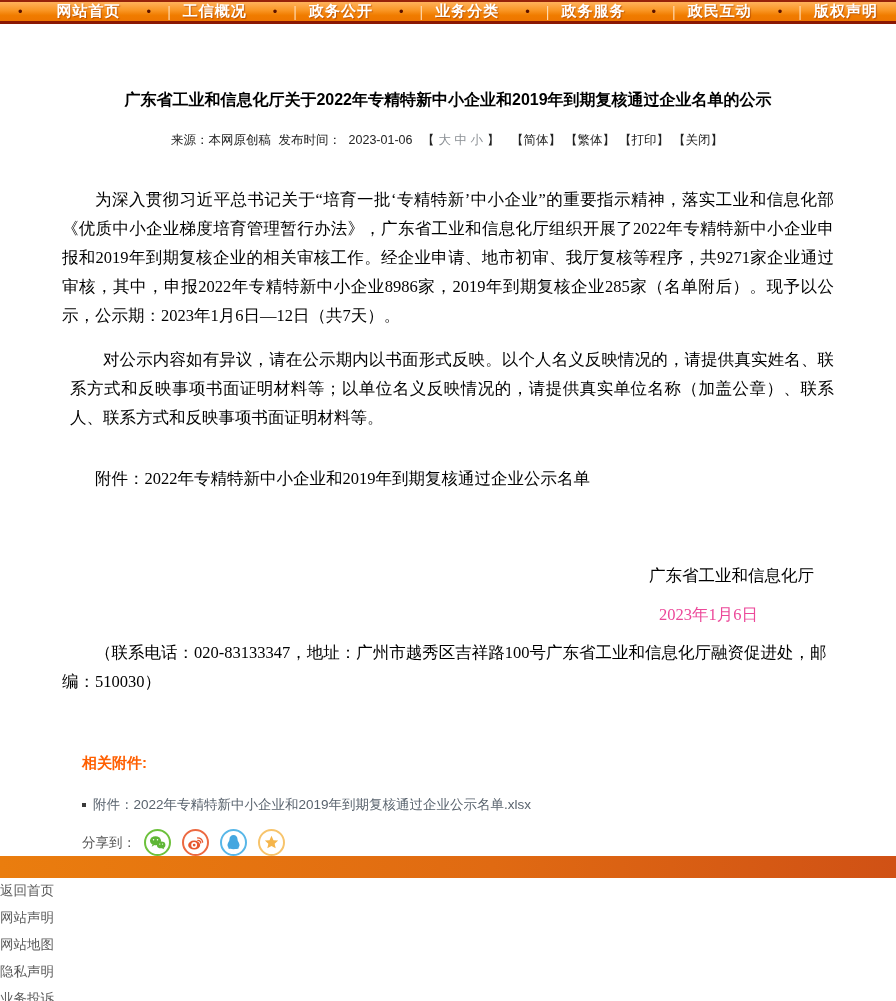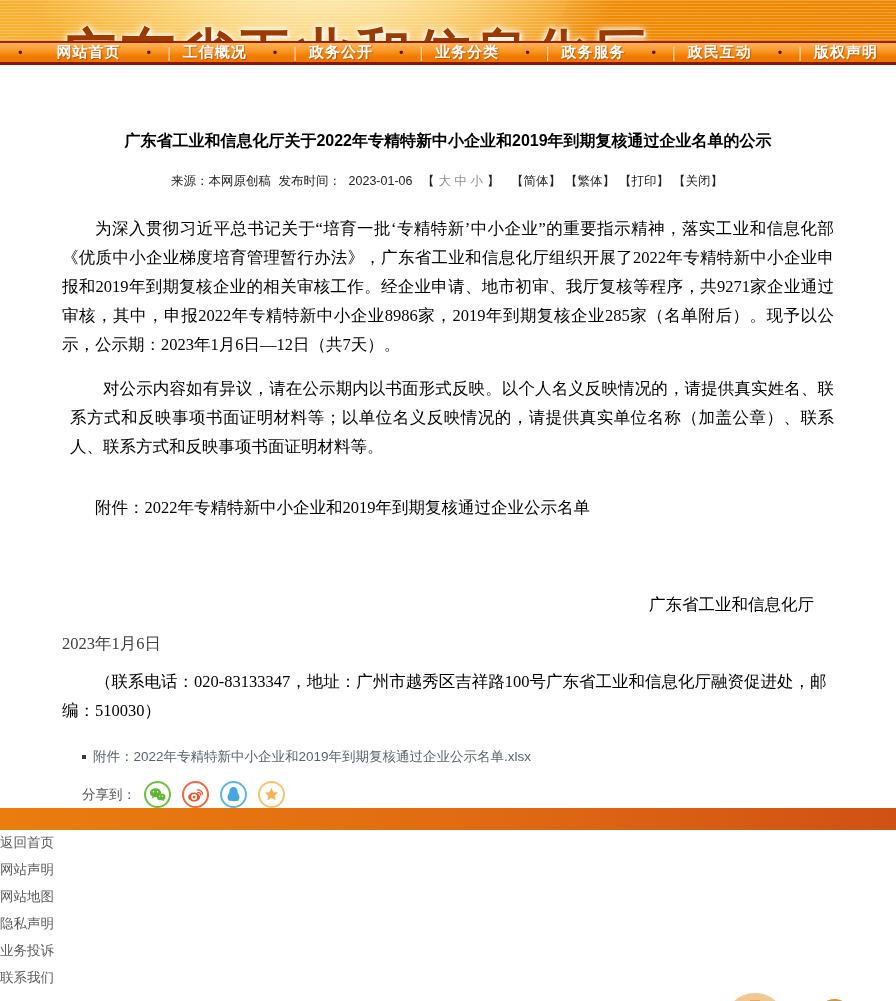--- a/index.html
+++ b/index.html
@@ -54,34 +54,34 @@
     font-size:16px; line-height:31px; font-weight:bold; color:#000;
     text-align:center; width:756px; margin:0 auto;
   }
   .meta { text-align:center; margin-top:17px; font-size:12.5px; color:#222; }
   .meta span { margin:0 2px; }
   .meta .dim { color:#8a8f94; }
   .meta .action { cursor:pointer; }
   .body-para {
     font-family:"Liberation Serif","DejaVu Serif",serif;
     font-size:16.5px; line-height:29px; color:#000;
-    text-indent:2em; margin-top:24px; text-align:justify;
+    text-indent:2em; margin-top:36px; text-align:justify;
   }
   .body-para.second { margin-top:15px;margin-left:8px; }
   .attachment-line {
     font-family:"Liberation Serif","DejaVu Serif",serif;
     font-size:16.5px; line-height:29px; color:#000; text-indent:2em; margin-top:32px;
   }
   .sign-org {
     font-family:"Liberation Serif","DejaVu Serif",serif;
     font-size:16.5px; color:#000; text-align:right; padding-right:20px; margin-top:72px;
   }
   .sign-date {
     font-family:"Liberation Serif","DejaVu Serif",serif;
-    font-size:16.5px; color:#404040; padding-right:76px; margin-top:17px;
+    font-size:16.5px; color:#ec4899; text-align:right; padding-right:76px; margin-top:17px;
   }
   .contact {
     font-family:"Liberation Serif","DejaVu Serif",serif;
     font-size:16.5px; line-height:29px; color:#000; text-indent:2em; margin-top:12px;
   }
 
   
   .related { width:772px; margin:0 auto; padding-left:20px; }
   .related-heading { color:#ff5f00; font-size:15px; font-weight:bold; margin-top:58px; }
   .related-item {
@@ -191,20 +191,21 @@
 
   <p class="attachment-line">附件：2022年专精特新中小企业和2019年到期复核通过企业公示名单</p>
 
   <div class="sign-org">广东省工业和信息化厅</div>
   <div class="sign-date">2023年1月6日</div>
 
   <p class="contact">（联系电话：020-83133347，地址：广州市越秀区吉祥路100号广东省工业和信息化厅融资促进处，邮编：510030）</p>
 </main>
 
 <section class="related">
+  <h3 class="related-heading">相关附件:</h3>
 
   <div>
 
       <div class="related-item">
         <span class="sq"></span>
         <span>附件：2022年专精特新中小企业和2019年到期复核通过企业公示名单.xlsx</span>
       </div>
     </div>
 
   <div class="share-row">

